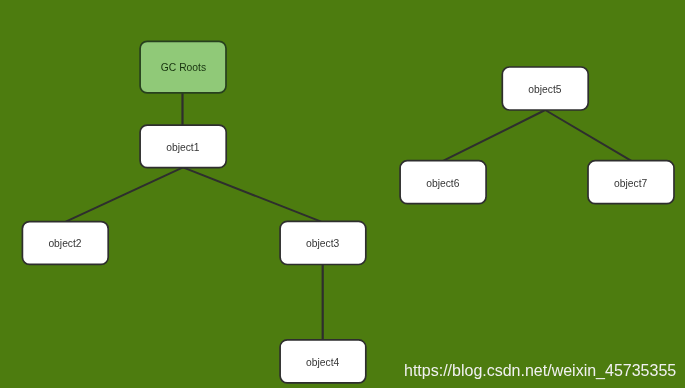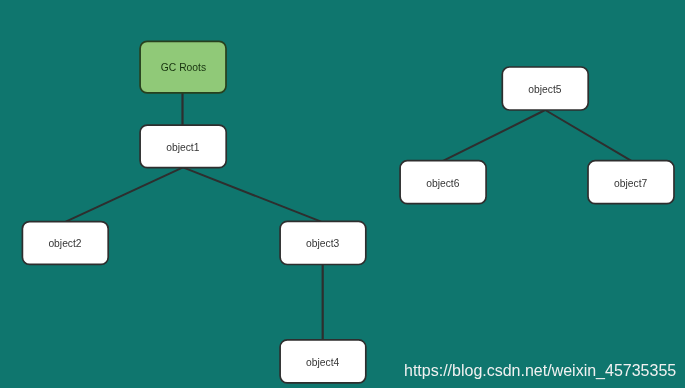--- a/index.html
+++ b/index.html
@@ -1,19 +1,19 @@
 <!DOCTYPE html>
 <html><head>
 <meta charset="utf-8">
 <title>GC Roots reachability diagram</title>
 <style>
   html,body{margin:0;padding:0;}
   body{width:685px;height:388px;background:#ffffff;overflow:hidden;
        font-family:"Liberation Sans",sans-serif;}
-  #canvas{position:relative;width:685px;height:388px;background:#0f766e;
+  #canvas{position:relative;width:685px;height:388px;background:#4d7c0f;
           -webkit-font-smoothing:antialiased;}
   svg.diagram{position:absolute;left:0;top:0;width:685px;height:388px;}
   text.node-label{font-family:"Liberation Sans",sans-serif;font-size:10.3px;
                   text-anchor:middle;dominant-baseline:central;}
   .watermark{position:absolute;font-family:"Liberation Sans",sans-serif;
              font-size:16px;color:#f1f1f1;white-space:nowrap;
              left:404px;top:361.5px;}
 </style>
 </head>
 <body>

